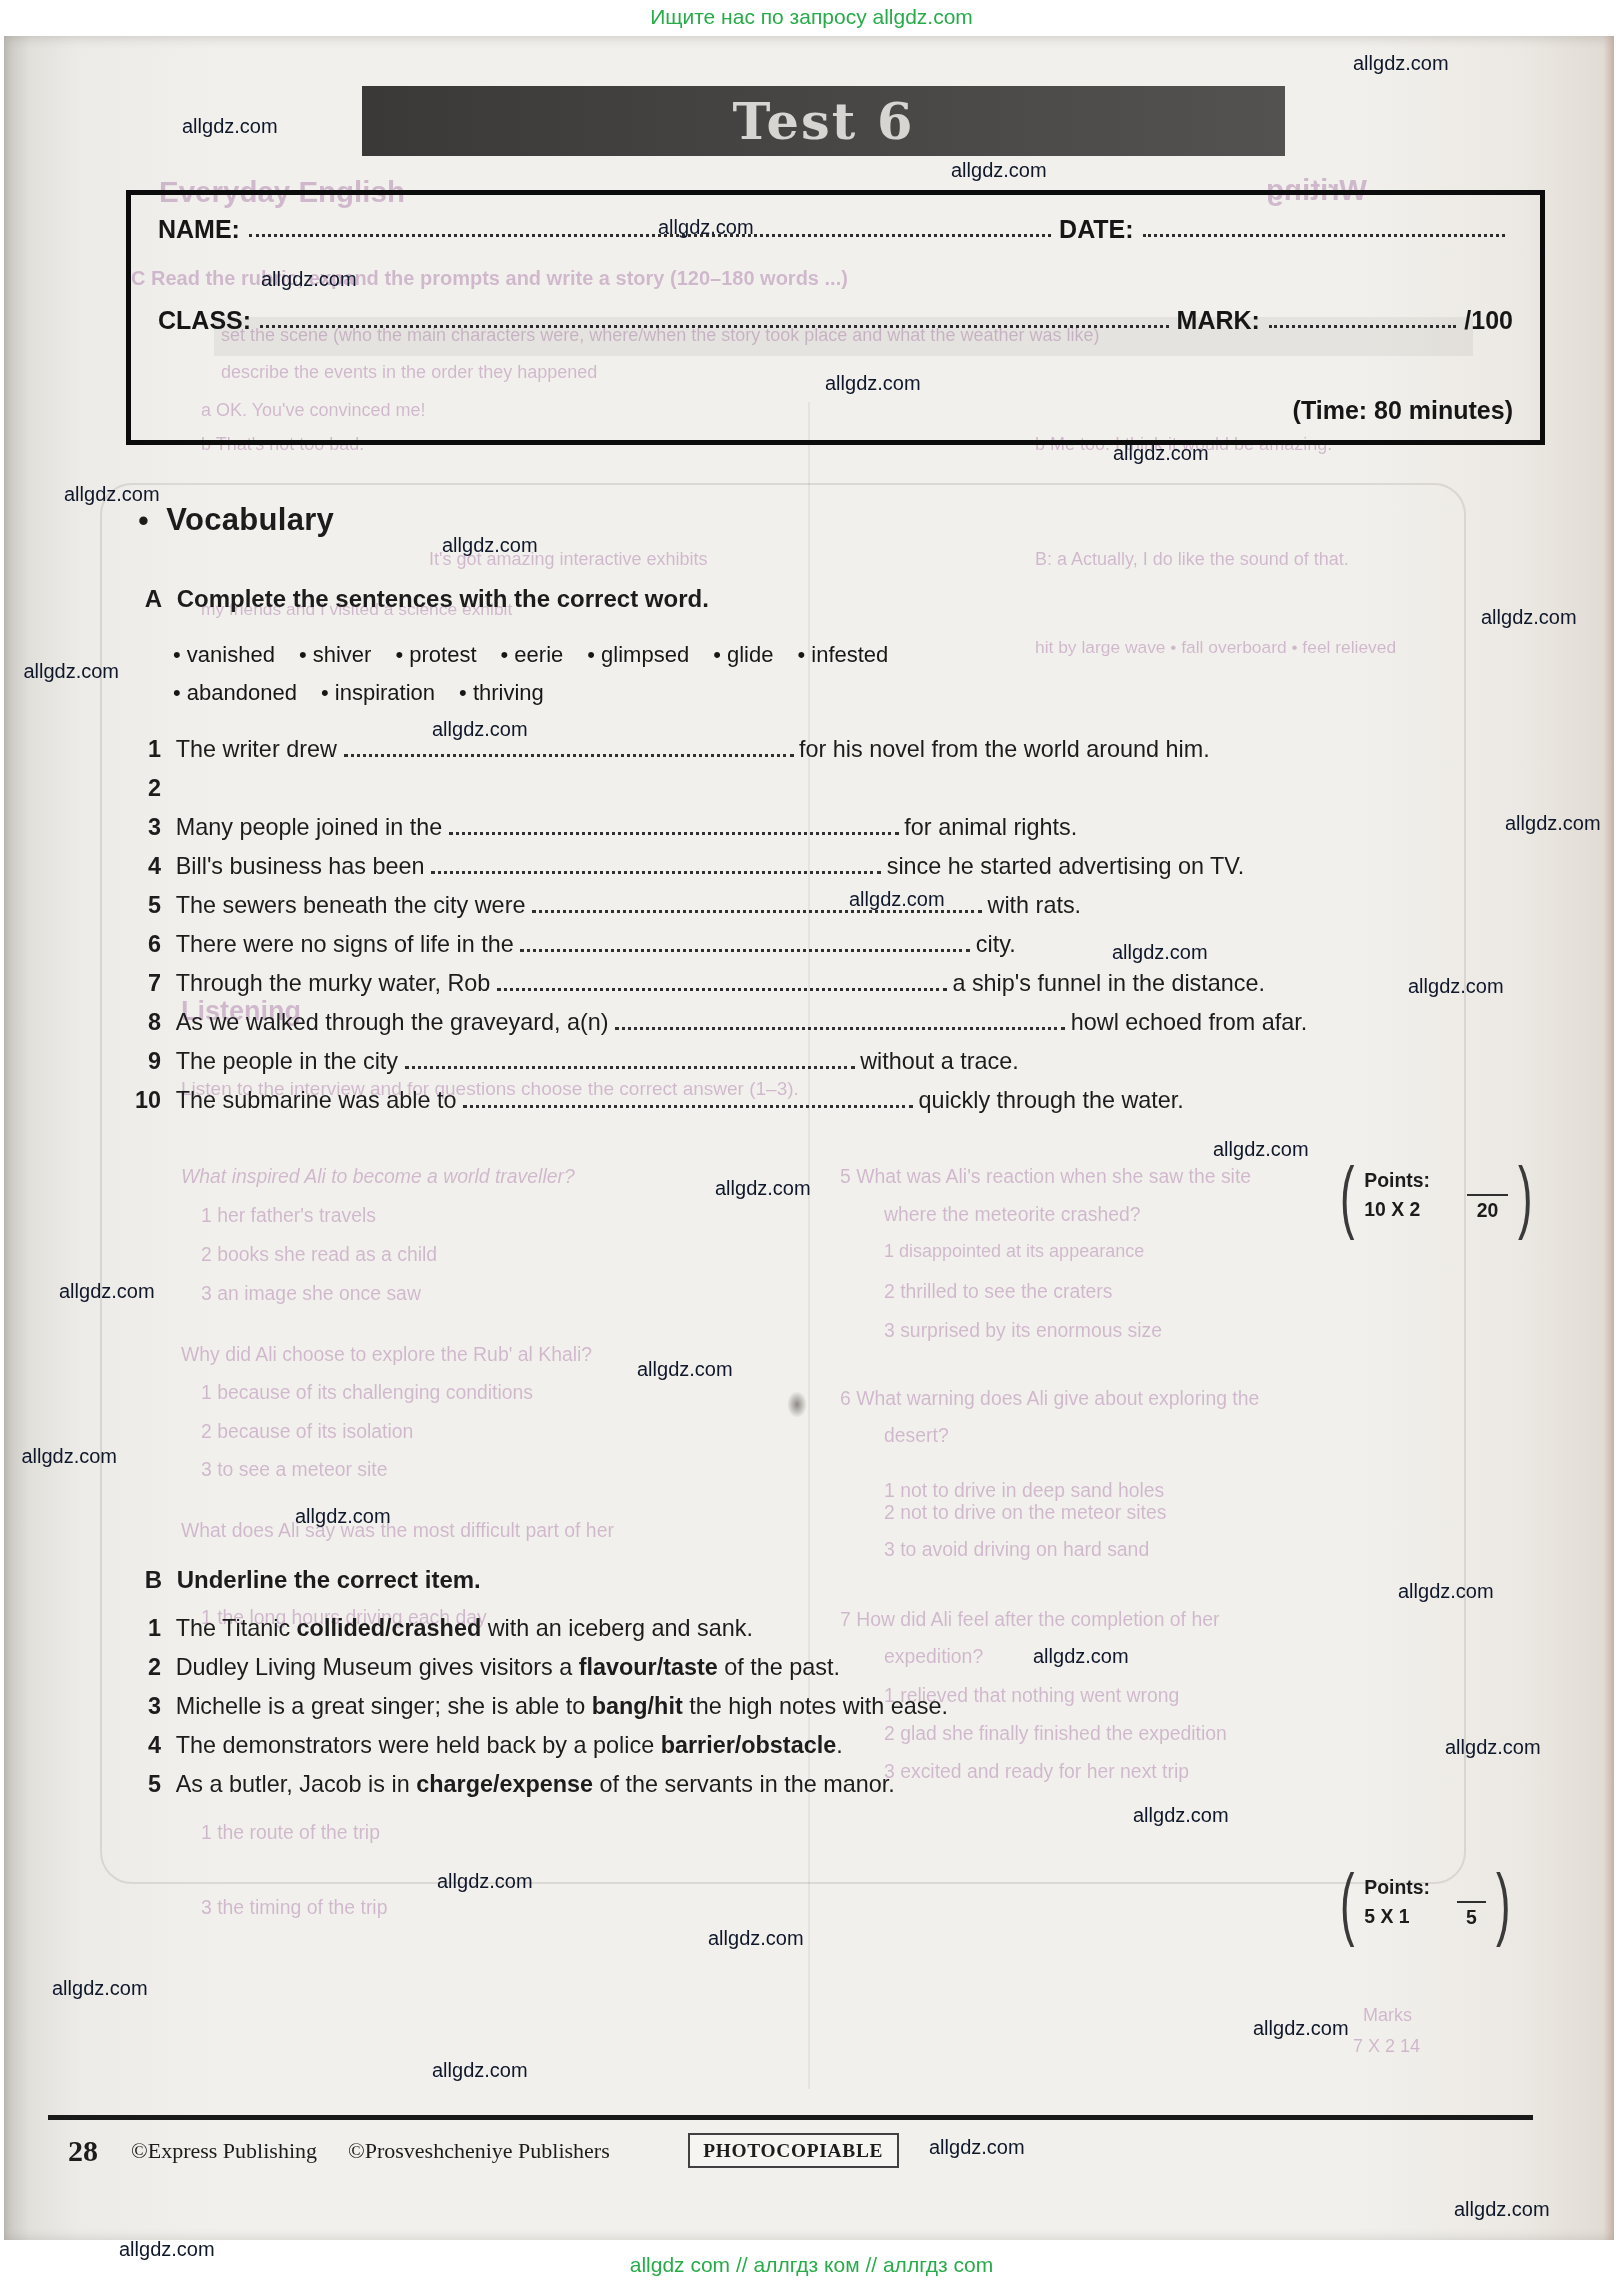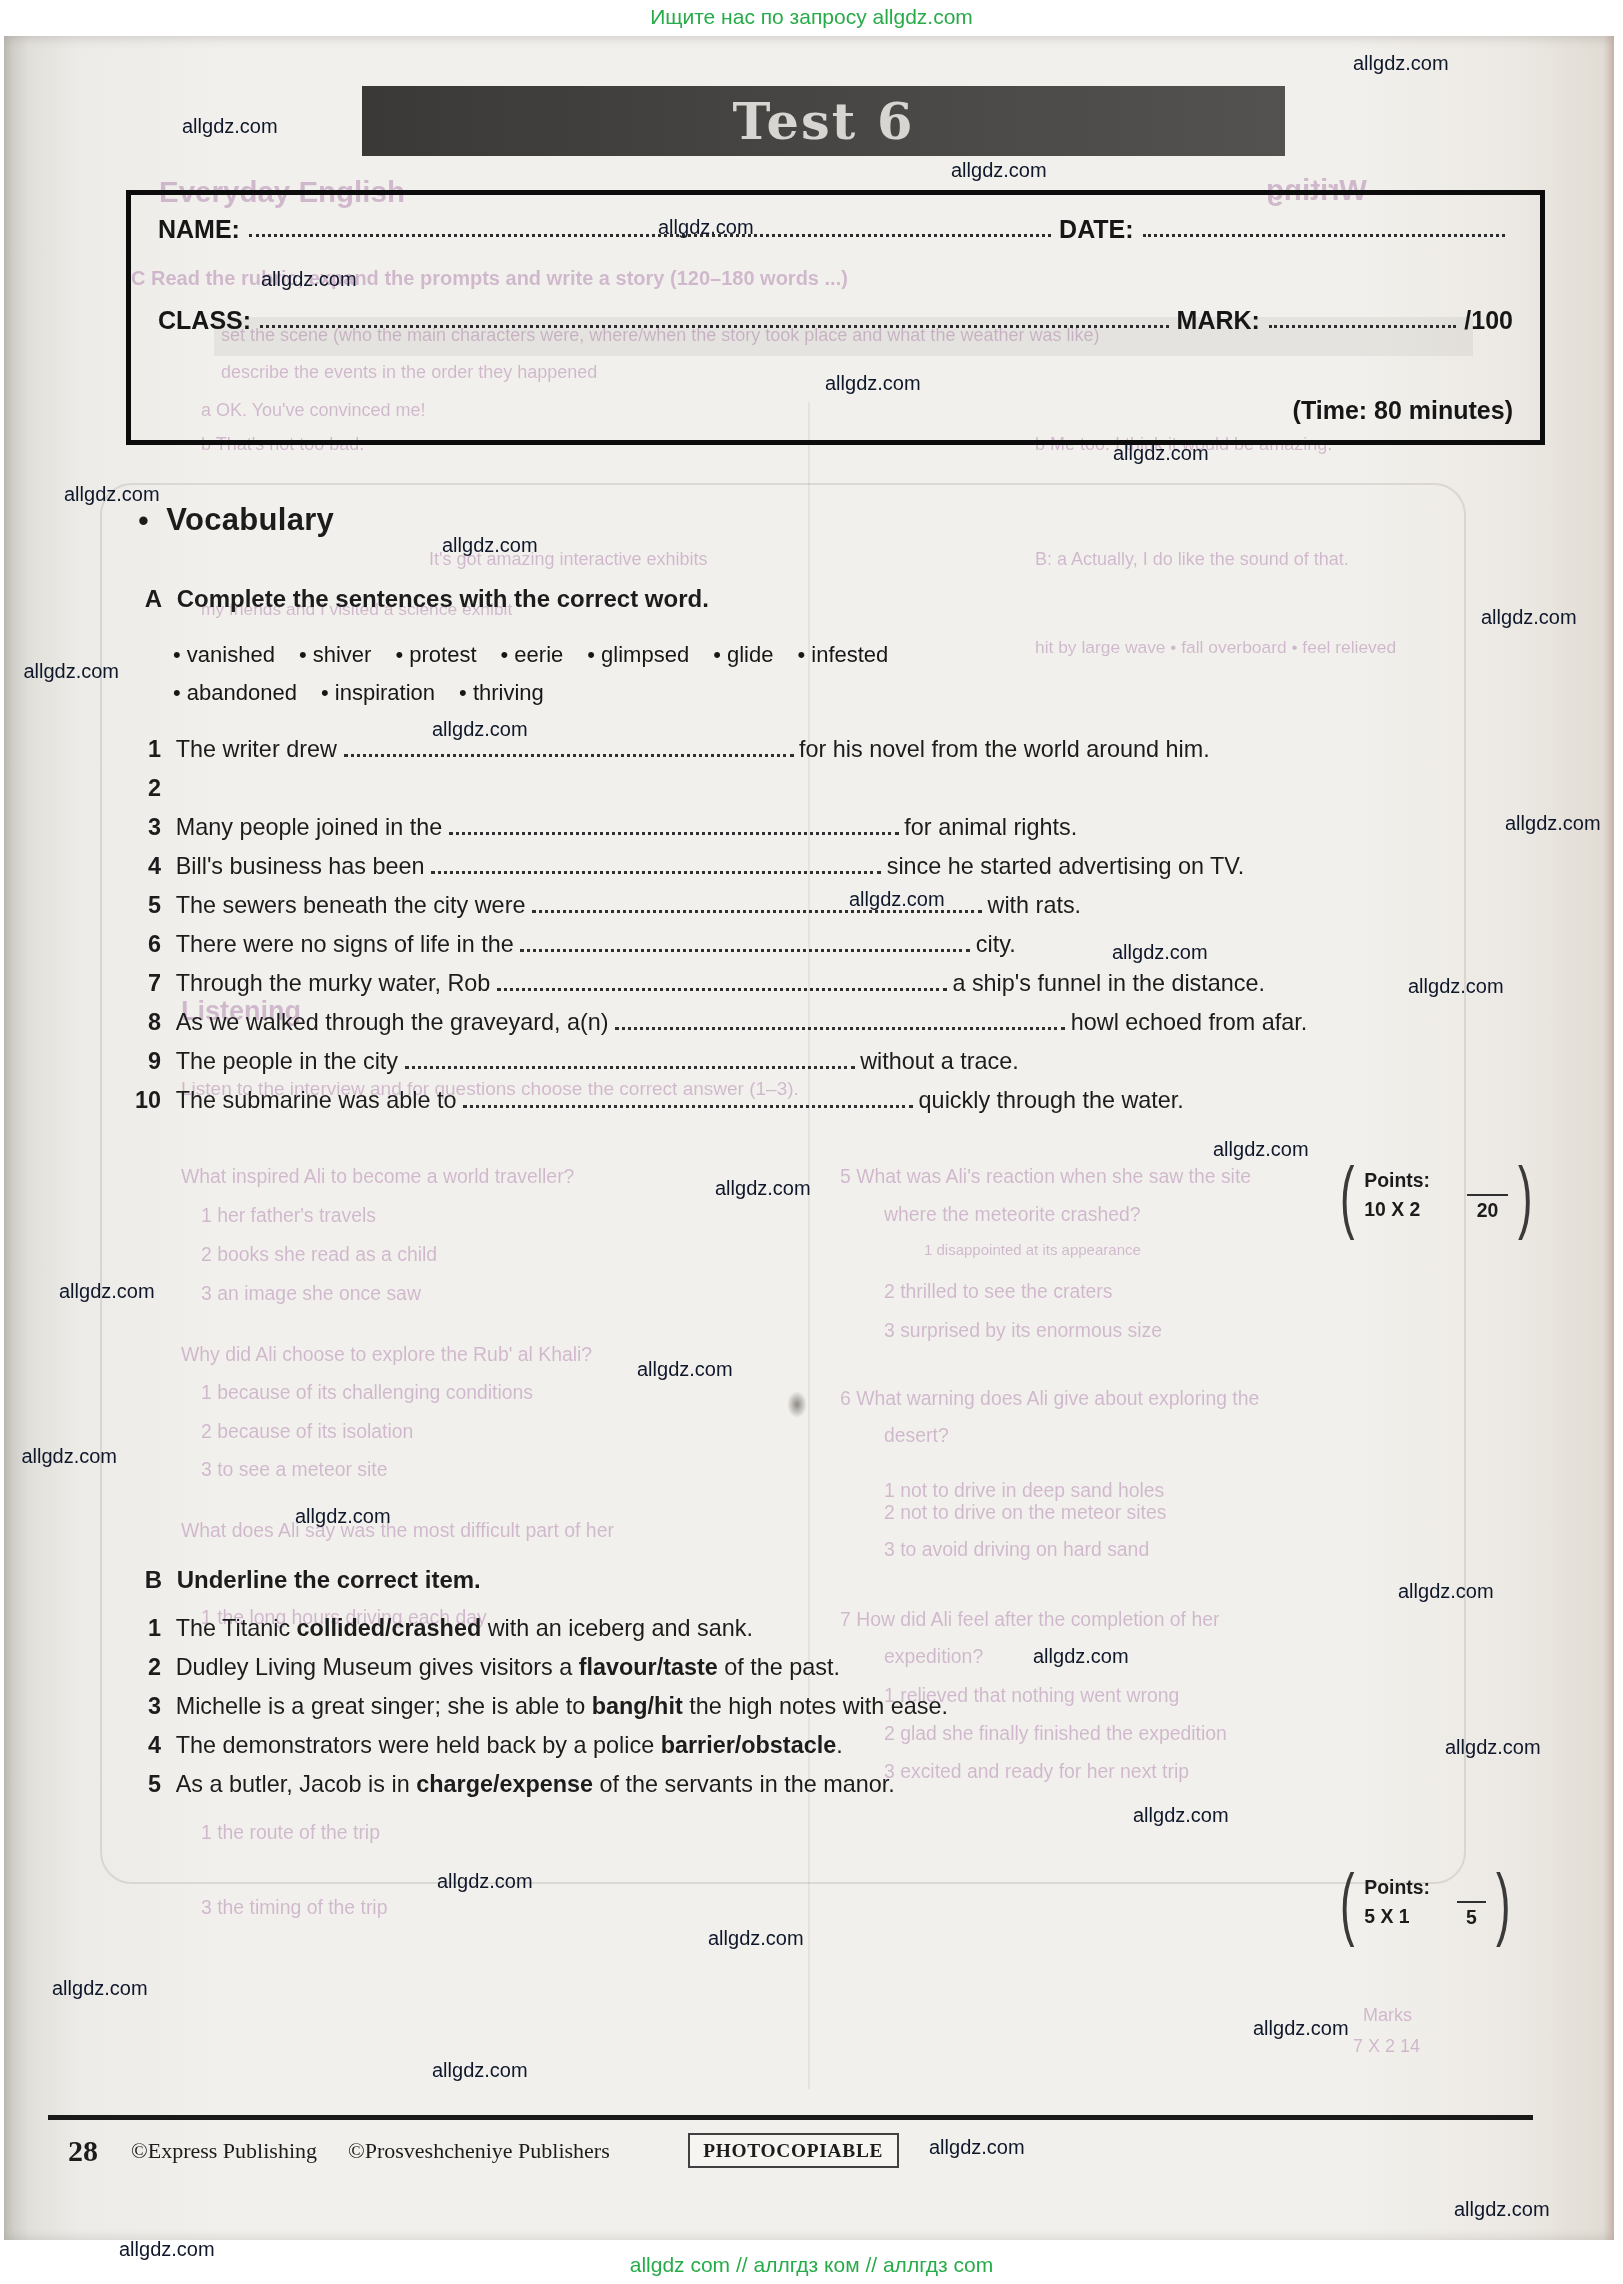--- a/index.html
+++ b/index.html
@@ -121,32 +121,32 @@
     <span class="ghost" style="left: 221px; top: 362px; font-size: 18px;">describe the events in the order they happened</span>
     <span class="ghost" style="left: 201px; top: 400px; font-size: 18px;">a   OK. You've convinced me!</span>
     <span class="ghost" style="left: 201px; top: 434px; font-size: 18px;">b   That's not too bad.</span>
     <span class="ghost" style="left: 1035px; top: 434px; font-size: 18px;">b   Me too. I think it would be amazing.</span>
     <span class="ghost" style="left: 429px; top: 549px; font-size: 18px;">It's got amazing interactive exhibits</span>
     <span class="ghost" style="left: 1035px; top: 549px; font-size: 18px;">B:  a   Actually, I do like the sound of that.</span>
     <span class="ghost" style="left: 201px; top: 599px; font-size: 17.4px;">my friends and I visited a science exhibit</span>
     <span class="ghost" style="left: 1035px; top: 637px; font-size: 17.4px;">hit by large wave   •  fall overboard   •  feel relieved</span>
     <span class="ghost" style="left: 181px; top: 996px; font-size: 27px; font-weight: 700;">Listening</span>
     <span class="ghost" style="left: 181px; top: 1078px; font-size: 19px;">Listen to the interview and for questions choose the correct answer (1–3).</span>
-    <span class="ghost" style="left: 181px; top: 1165px; font-size: 19.4px;">What inspired Ali to become a world traveller?</span>
+    <span class="ghost" style="left: 181px; top: 1165px; font-size: 19.4px; font-style: italic;">What inspired Ali to become a world traveller?</span>
     <span class="ghost" style="left: 201px; top: 1204px; font-size: 19.4px;">1   her father's travels</span>
     <span class="ghost" style="left: 201px; top: 1243px; font-size: 19.4px;">2   books she read as a child</span>
     <span class="ghost" style="left: 201px; top: 1282px; font-size: 19.4px;">3   an image she once saw</span>
     <span class="ghost" style="left: 181px; top: 1343px; font-size: 19.4px;">Why did Ali choose to explore the Rub' al Khali?</span>
     <span class="ghost" style="left: 201px; top: 1381px; font-size: 19.4px;">1   because of its challenging conditions</span>
     <span class="ghost" style="left: 201px; top: 1420px; font-size: 19.4px;">2   because of its isolation</span>
     <span class="ghost" style="left: 201px; top: 1458px; font-size: 19.4px;">3   to see a meteor site</span>
     <span class="ghost" style="left: 181px; top: 1519px; font-size: 19.4px;">What does Ali say was the most difficult part of her</span>
     <span class="ghost" style="left: 840px; top: 1165px; font-size: 19.4px;">5   What was Ali's reaction when she saw the site</span>
     <span class="ghost" style="left: 884px; top: 1203px; font-size: 19.4px;">where the meteorite crashed?</span>
-    <span class="ghost" style="left: 884px; top: 1241px; font-size: 15px; margin-left: 40px;">1   disappointed at its appearance</span>
+    <span class="ghost" style="left: 884px; top: 1241px; font-size: 18px;">1   disappointed at its appearance</span>
     <span class="ghost" style="left: 884px; top: 1280px; font-size: 19.4px;">2   thrilled to see the craters</span>
     <span class="ghost" style="left: 884px; top: 1319px; font-size: 19.4px;">3   surprised by its enormous size</span>
     <span class="ghost" style="left: 840px; top: 1387px; font-size: 19.4px;">6   What warning does Ali give about exploring the</span>
     <span class="ghost" style="left: 884px; top: 1424px; font-size: 19.4px;">desert?</span>
     <span class="ghost" style="left: 884px; top: 1463px; font-size: 19.4px; margin-top: 16px;">1   not to drive in deep sand holes</span>
     <span class="ghost" style="left: 884px; top: 1501px; font-size: 19.4px;">2   not to drive on the meteor sites</span>
     <span class="ghost" style="left: 884px; top: 1538px; font-size: 19.4px;">3   to avoid driving on hard sand</span>
     <span class="ghost" style="left: 840px; top: 1608px; font-size: 19.4px;">7   How did Ali feel after the completion of her</span>
     <span class="ghost" style="left: 884px; top: 1645px; font-size: 19.4px;">expedition?</span>
     <span class="ghost" style="left: 884px; top: 1684px; font-size: 19.4px;">1   relieved that nothing went wrong</span>

